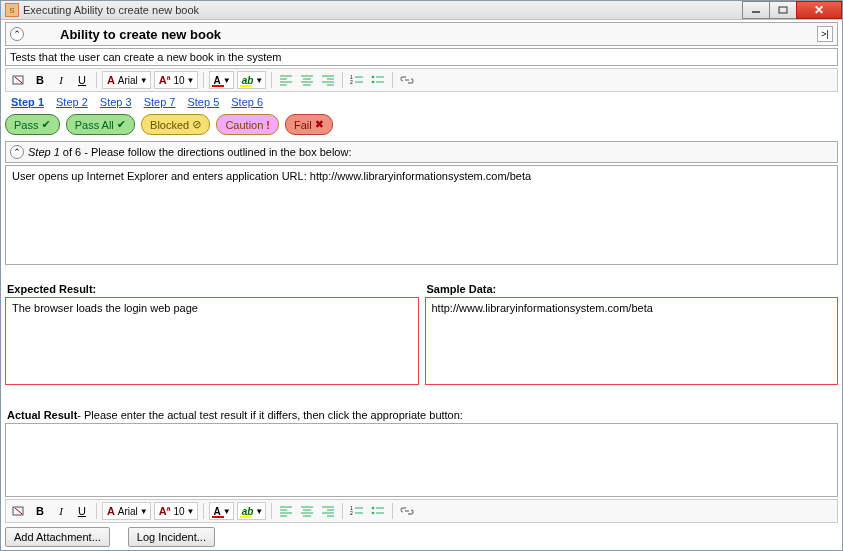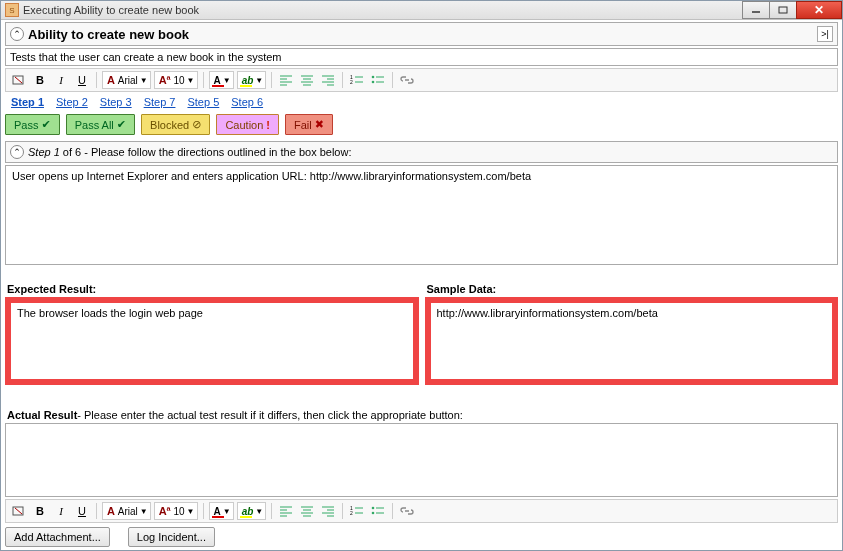--- a/index.html
+++ b/index.html
@@ -11,59 +11,59 @@
   .titlebar .app-icon { width: 14px; height: 14px; margin-right: 4px; border: 1px solid #d08040; background: #f0c080; font-size: 8px; display: flex; align-items: center; justify-content: center; color: #905010; }
   .titlebar .title { flex: 1; font-size: 11px; color: #333; }
   .wincontrols { display: flex; }
   .winbtn { width: 28px; height: 18px; border: 1px solid #888; background: linear-gradient(#f5f5f5,#dcdcdc); margin-left: -1px; display: flex; align-items: center; justify-content: center; font-size: 10px; cursor: pointer; }
   .winbtn.close { background: linear-gradient(#f06050,#d03020); color: #fff; width: 46px; border-color: #a02010; font-weight: bold; font-size: 12px; }
   
   .content { flex: 1; display: flex; flex-direction: column; padding: 2px 4px 4px 4px; }
   
   .section-hdr { border: 1px solid #aaa; background: #f8f8f8; padding: 3px 4px; display: flex; align-items: center; margin-bottom: 2px; }
   .section-hdr .collapse-icon { width: 14px; height: 14px; border: 1px solid #888; border-radius: 7px; display: flex; align-items: center; justify-content: center; font-size: 9px; margin-right: 4px; cursor: pointer; background: #fff; }
-  .section-hdr .hdr-title { font-weight: bold; font-size: 13px; flex: 1; }
+  .section-hdr .hdr-title { font-weight: bold; font-size: 13px; flex: 1; margin-left: 32px; }
   .min-icon { width: 16px; height: 16px; border: 1px solid #aaa; background: #fff; font-size: 9px; display: flex; align-items: center; justify-content: center; cursor: pointer; }
   
   .desc { border: 1px solid #aaa; padding: 2px 4px; font-size: 11px; margin-bottom: 2px; }
   
   .editor-toolbar { border: 1px solid #ccc; background: #f8f8f8; padding: 2px 4px; display: flex; align-items: center; gap: 3px; margin-bottom: 2px; flex-wrap: nowrap; }
   .tb-btn { width: 18px; height: 18px; border: 1px solid transparent; display: flex; align-items: center; justify-content: center; cursor: pointer; font-size: 11px; background: transparent; }
   .tb-sep { width: 1px; height: 16px; background: #ccc; margin: 0 2px; }
   .tb-dropdown { display: inline-flex; align-items: center; border: 1px solid #ccc; background: #fff; height: 18px; padding: 0 2px 0 4px; font-size: 10px; cursor: pointer; }
   .tb-dropdown .arr { margin-left: 2px; font-size: 8px; }
   .font-a { color: #8a0000; font-weight: bold; font-size: 11px; }
   .fontcolor { position: relative; }
   .fontcolor-bar { position: absolute; bottom: 1px; left: 2px; width: 12px; height: 2px; }
   .align-icon-svg { width: 14px; height: 12px; }
   .list-icon-svg { width: 14px; height: 12px; }
   
   .steps-row { display: flex; gap: 12px; padding: 2px 6px 6px 6px; }
   .step-link { color: #1050c0; text-decoration: underline; cursor: pointer; font-size: 11px; }
   .step-link.active { font-weight: bold; }
   
   .status-row { display: flex; gap: 6px; padding: 0 0 6px 0; }
-  .status-btn { border: 1px solid; border-radius: 1px; padding: 3px 8px; font-size: 11px; cursor: pointer; display: flex; align-items: center; gap: 3px; }
+  .status-btn { border: 1px solid; border-radius: 10px; padding: 3px 8px; font-size: 11px; cursor: pointer; display: flex; align-items: center; gap: 3px; }
   .btn-pass { background: #a0e090; border-color: #408030; color: #062; }
   .btn-passall { background: #a0e090; border-color: #408030; color: #062; }
   .btn-blocked { background: #f5e070; border-color: #b09020; color: #6a5000; }
   .btn-caution { background: #f0abfc; border-color: #c08030; color: #804000; }
   .btn-fail { background: #f09080; border-color: #c04030; color: #801000; }
   
   .step-hdr { border: 1px solid #aaa; background: #f8f8f8; padding: 3px 4px; display: flex; align-items: center; margin-bottom: 2px; }
   .step-hdr .collapse-icon { width: 14px; height: 14px; border: 1px solid #888; border-radius: 7px; display: flex; align-items: center; justify-content: center; font-size: 9px; margin-right: 4px; cursor: pointer; background: #fff; }
   .step-hdr .step-title { font-size: 11px; }
   .step-hdr .step-title i { font-style: italic; }
   
   .step-body { border: 1px solid #aaa; padding: 4px 6px; font-size: 11px; height: 100px; margin-bottom: 16px; }
   
   .two-col { display: flex; gap: 6px; margin-bottom: 22px; }
   .panel { flex: 1; display: flex; flex-direction: column; }
   .panel-hdr { font-weight: bold; font-size: 11px; padding: 2px 2px; }
-  .panel-body { border: 6px solid #ef4444; padding: 4px 6px; font-size: 11px; height: 88px; }
+  .panel-body { border: 1px solid #ef4444; padding: 4px 6px; font-size: 11px; height: 88px; }
   
   .actual-hdr { font-size: 11px; padding: 2px 2px; }
   .actual-hdr b { font-weight: bold; }
   .actual-body { border: 1px solid #aaa; height: 74px; margin-bottom: 2px; }
   
   .bottom-btns { display: flex; gap: 18px; padding: 2px 0; }
   .push-btn { border: 1px solid #999; background: linear-gradient(#f8f8f8,#e4e4e4); padding: 3px 8px; font-size: 11px; cursor: pointer; border-radius: 2px; }
 </style>
 </head>
 <body>

